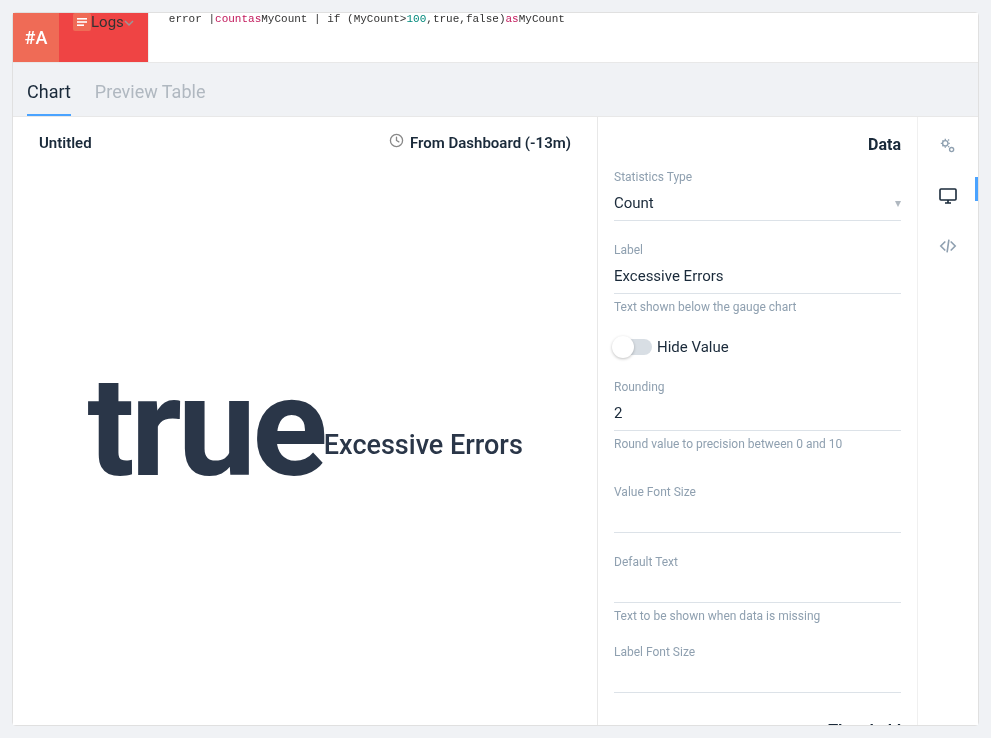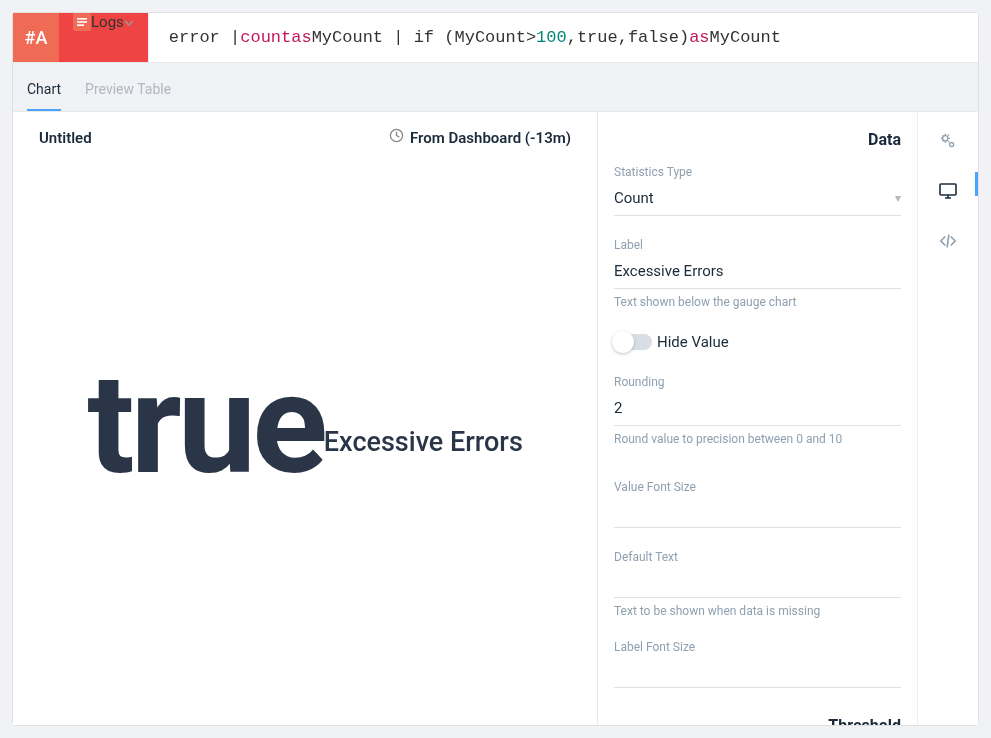--- a/index.html
+++ b/index.html
@@ -61,37 +61,36 @@
     .source-label {
       font-size: 15px;
       color: #333;
     }
     .chevron-down {
       color: #999;
     }
     .query-input {
       flex: 1;
       display: flex;
-      align-items: center;
-      padding: 8px 20px;
+      padding: 0 20px;
       font-family: "SFMono-Regular", Consolas, "Liberation Mono", Menlo, monospace;
-      font-size: 17px;
+      font-size: 11px;
       color: #333;
       background: #fff;
       white-space: nowrap;
     }
     .query-input .kw-pink { color: #c2185b; }
     .query-input .kw-teal { color: #00897b; }
     .tabs {
       display: flex;
       gap: 24px;
       padding: 18px 14px 0;
     }
     .tab {
-      font-size: 14px;
+      font-size: 18px;
       color: #b0b8c0;
       padding-bottom: 12px;
       cursor: pointer;
       border-bottom: 2px solid transparent;
     }
     .tab.active {
       color: #1a2a3a;
       border-bottom: 2px solid #4aa3ff;
     }
     .content {

